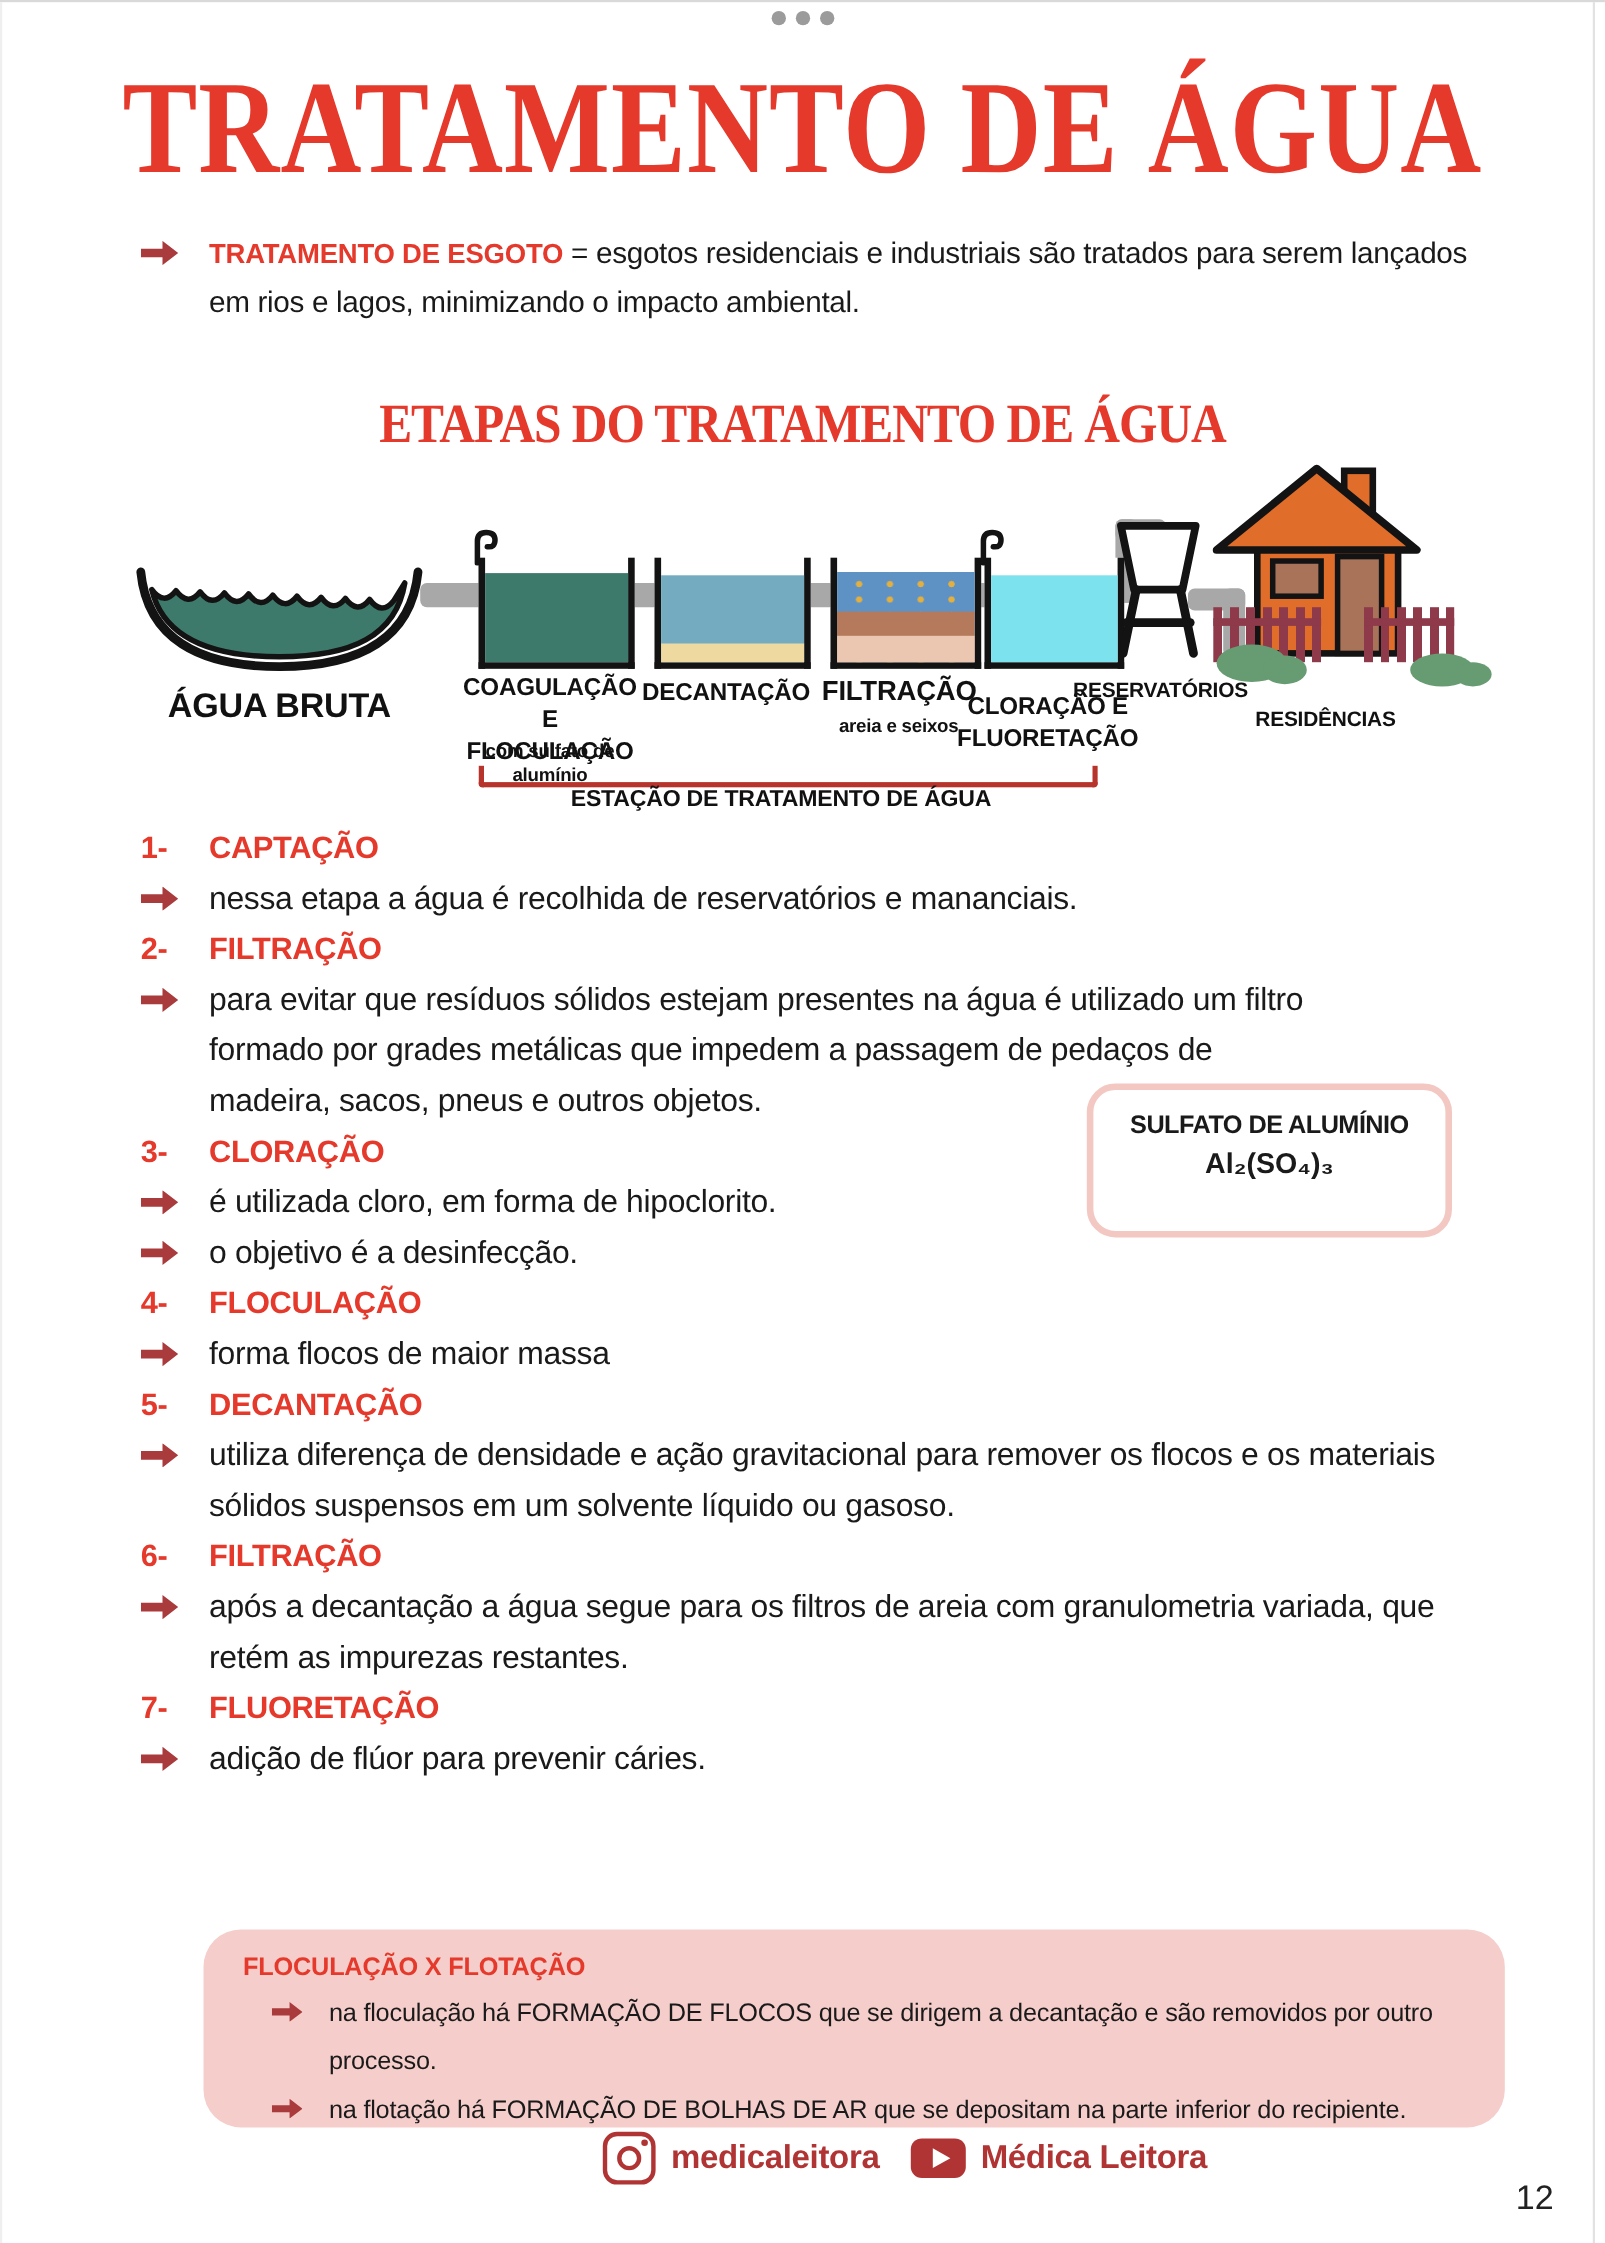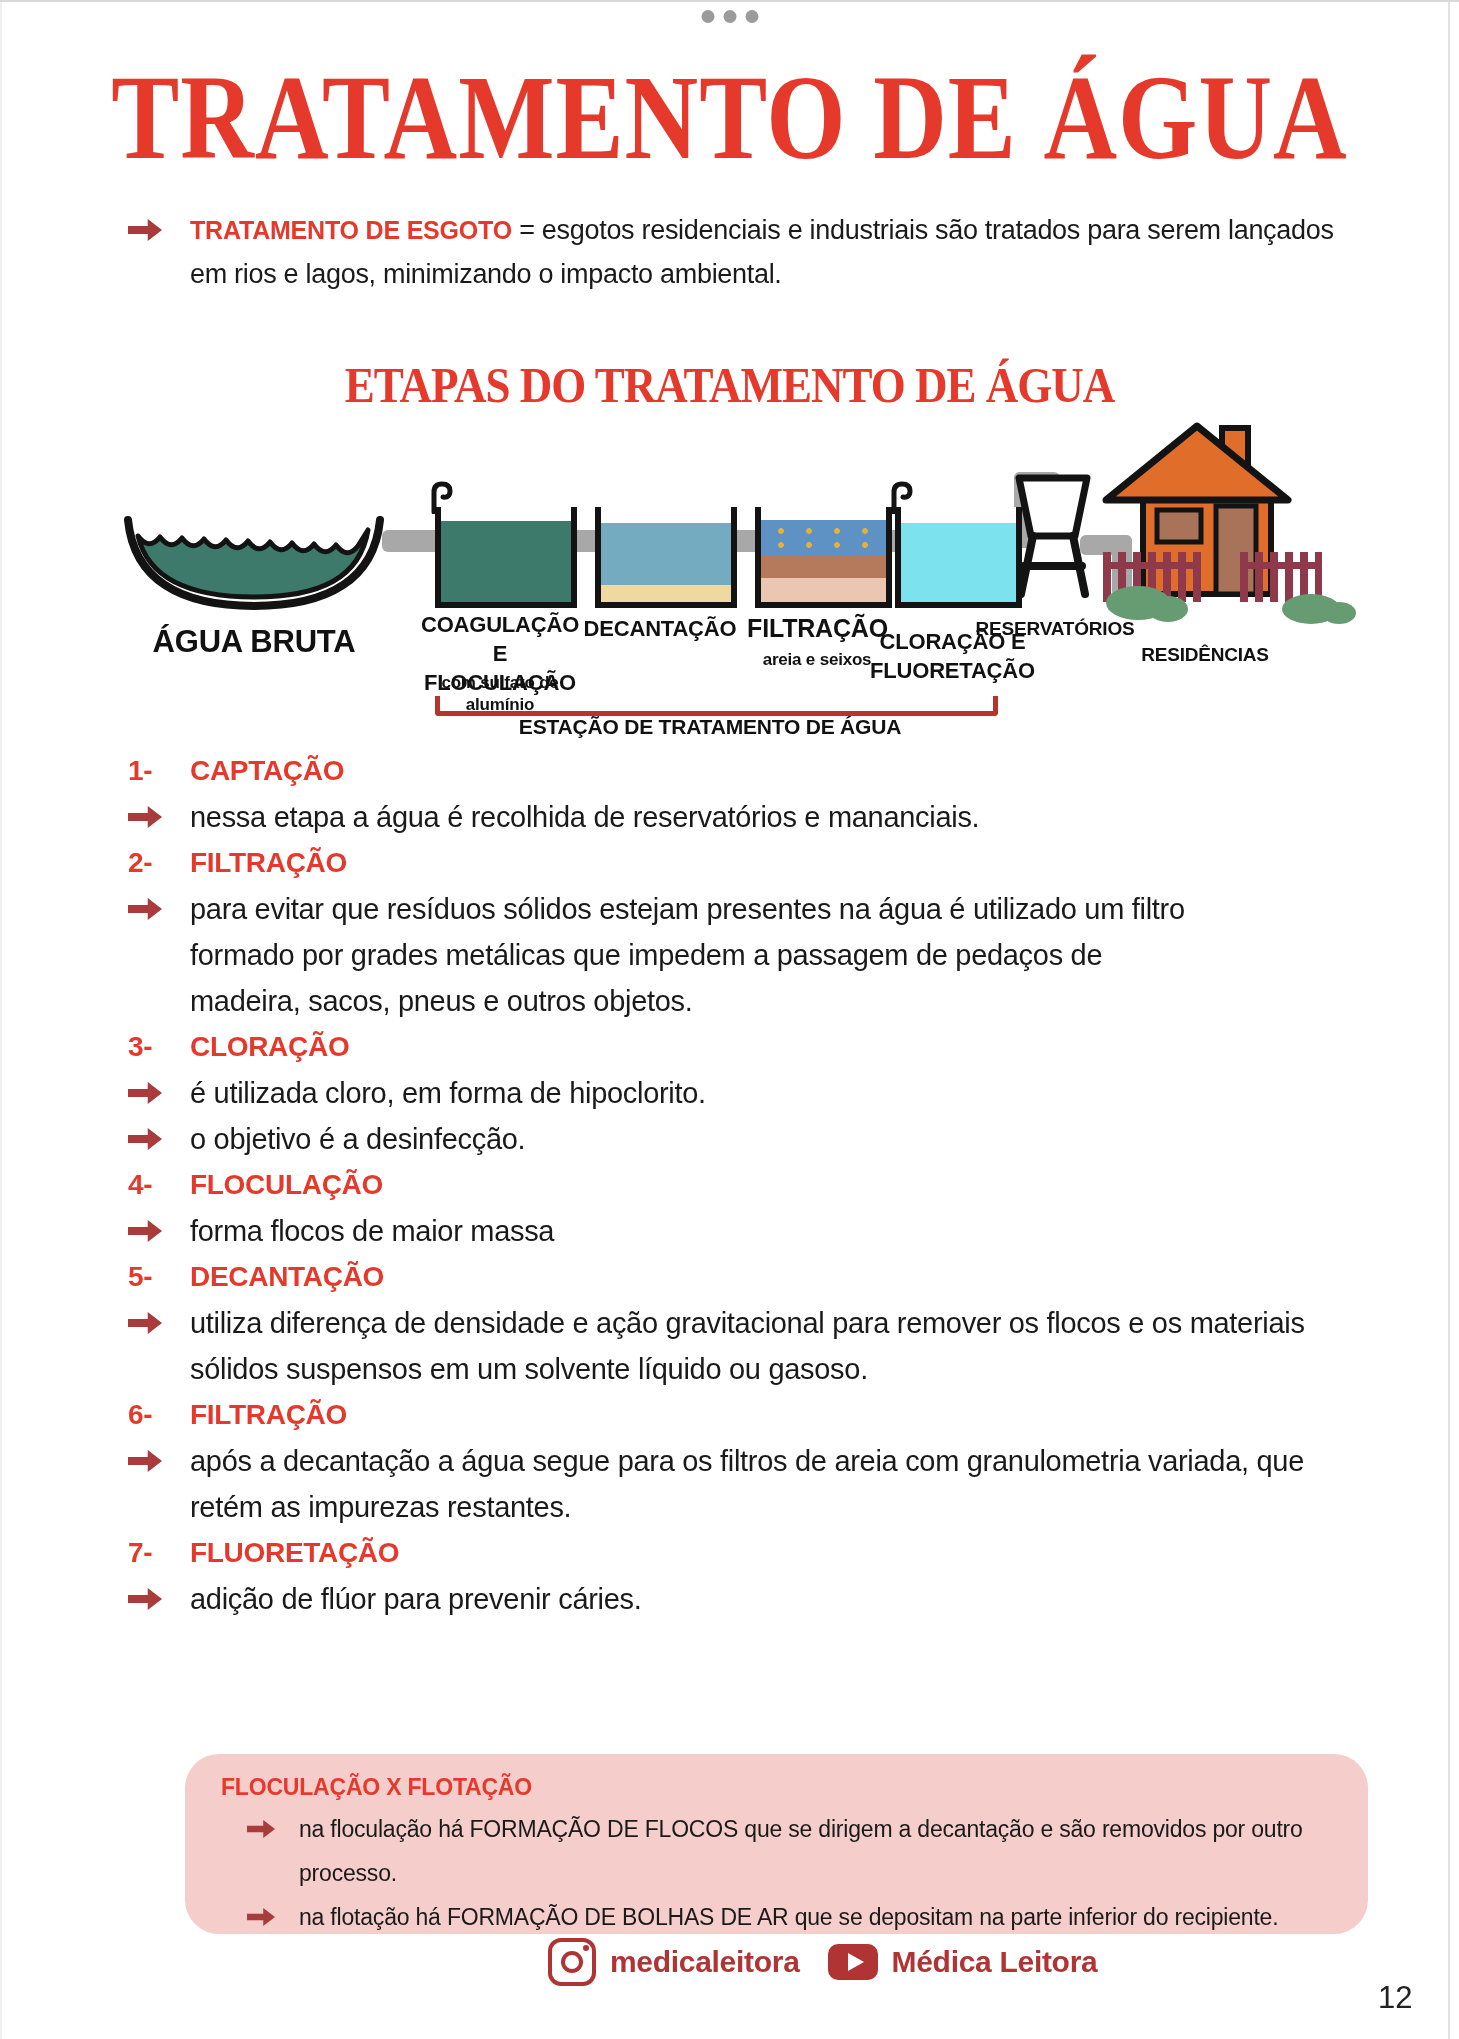--- a/index.html
+++ b/index.html
@@ -253,20 +253,24 @@
           <span class="step-num">7-</span>
           <span class="step-title">FLUORETAÇÃO</span>
         </div>
       <div class="bullet">
           <span class="arrow"></span>
           <span class="btext">adição de flúor para prevenir cáries.</span>
         </div>
     </div>
   </div>
 
+  <div class="sulfato">
+    <div class="t">SULFATO DE ALUMÍNIO</div>
+    <div class="f">Al₂(SO₄)₃</div>
+  </div>
 
   <div class="compare">
     <div class="ct">FLOCULAÇÃO X FLOTAÇÃO</div>
     <div class="cbullet">
         <span class="arrow sm"></span>
         <span class="cbtext">na floculação há FORMAÇÃO DE FLOCOS que se dirigem a decantação e são removidos por outro processo.</span>
       </div>
     <div class="cbullet">
         <span class="arrow sm"></span>
         <span class="cbtext">na flotação há FORMAÇÃO DE BOLHAS DE AR que se depositam na parte inferior do recipiente.</span>

